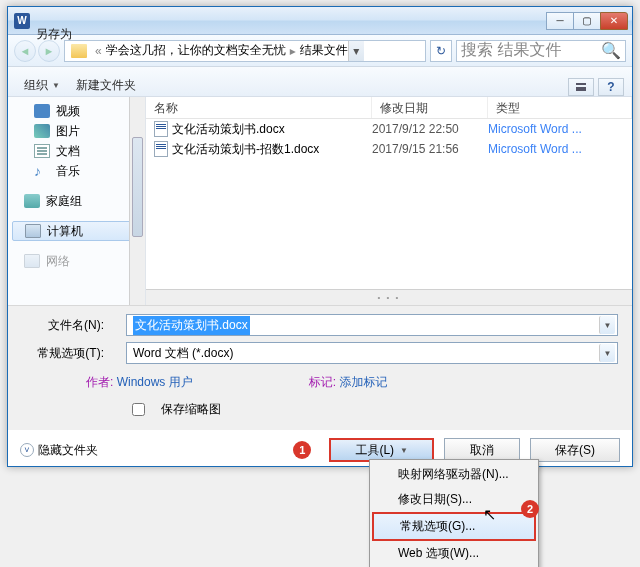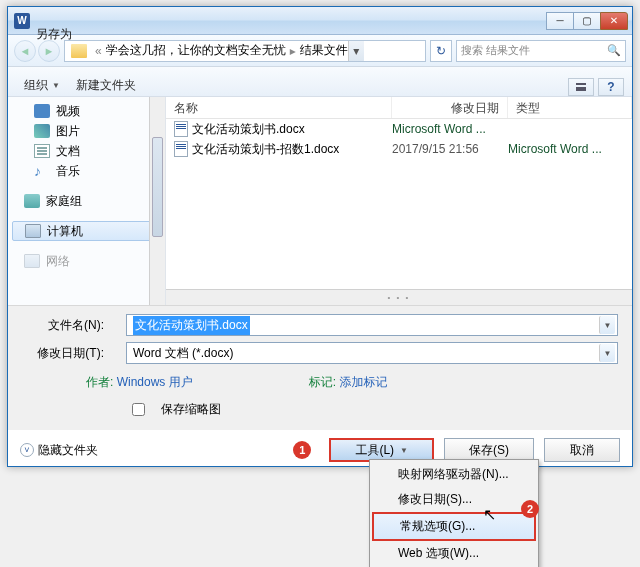--- a/index.html
+++ b/index.html
@@ -12,66 +12,66 @@
 .winbtn { width: 28px; height: 18px; border: 1px solid #8aa7c6; background: linear-gradient(#f4f9fe,#dceaf8); display: flex; align-items: center; justify-content: center; font-size: 10px; margin-left: -1px; }
 .winbtn.close { background: linear-gradient(#e47a6e,#c9412b); color: #fff; border-color: #963; border-top-right-radius: 3px; }
 .navrow { height: 32px; background: linear-gradient(#f7fbff,#e6f0fa); border-bottom: 1px solid #cfd9e4; display: flex; align-items: center; padding: 2px 6px; gap: 4px; }
 .navarrows { display: flex; gap: 2px; }
 .navarrow { width: 22px; height: 22px; border-radius: 50%; border: 1px solid #a9c2db; background: linear-gradient(#eef5fc,#d8e7f6); display: flex; align-items: center; justify-content: center; font-size: 11px; color: #4a6; opacity: .5; }
 .breadcrumb { flex: 1; height: 22px; border: 1px solid #b3c6da; background: #fff; display: flex; align-items: center; font-size: 12px; padding: 0 2px; }
 .breadcrumb .foldericon { width: 16px; height: 14px; background: linear-gradient(#fce8a8,#f3c657); border-radius: 1px; margin: 0 4px; }
 .breadcrumb .sep { padding: 0 4px; color: #888; }
 .breadcrumb .ddar { width: 16px; text-align: center; color: #555; border-left: 1px solid #ccc; height: 100%; display: flex; align-items: center; justify-content: center; background: linear-gradient(#eef3f9,#dde7f1); }
 .refresh { width: 22px; height: 22px; border: 1px solid #b3c6da; background: #fff; display: flex; align-items: center; justify-content: center; font-size: 12px; color: #2b579a; }
-.searchbox { width: 170px; height: 22px; border: 1px solid #b3c6da; background: #fff; display: flex; align-items: center; font-size: 11px; color: #888; padding: 0 4px; }
+.searchbox { width: 170px; height: 22px; border: 1px solid #b3c6da; background: #fff; display: flex; align-items: center; font-size: 16px; color: #888; padding: 0 4px; }
 .searchbox .sicon { margin-left: auto; color: #4a6ea0; }
 .toolbar { height: 30px; background: linear-gradient(#f8fbfe,#e8f0f9); border-bottom: 1px solid #d6dee8; display: flex; align-items: flex-end; font-size: 12px; padding: 0 8px; }
 .toolbar .item { padding: 2px 8px; color: #2a2a2a; display: flex; align-items: center; gap: 4px; }
 .toolbar .item .dd { font-size: 8px; color: #555; }
 .toolbar .right { margin-left: auto; display: flex; gap: 4px; align-items: center; }
 .viewbtn { width: 26px; height: 18px; border: 1px solid #c0ccd8; background: linear-gradient(#f4f9fe,#e2ecf6); display: flex; align-items: center; justify-content: center; }
 .viewbtn .bars { width: 10px; height: 8px; border-top: 2px solid #556; border-bottom: 2px solid #556; position: relative; }
 .viewbtn .bars::after { content: ""; position: absolute; top: 2px; left: 0; width: 10px; height: 2px; background: #556; }
 .body { display: flex; height: 208px; }
-.sidebar { width: 158px; border-right: 1px solid #e0e5eb; background: #fafcfe; overflow: hidden; font-size: 12px; padding: 4px 0; position: relative; }
+.sidebar { width: 138px; border-right: 1px solid #e0e5eb; background: #fafcfe; overflow: hidden; font-size: 12px; padding: 4px 0; position: relative; }
 .sidebar .node { display: flex; align-items: center; padding: 2px 0 2px 26px; gap: 6px; height: 20px; }
 .sidebar .node.l1 { padding-left: 16px; font-weight: 400; }
 .sidebar .node.sel { background: linear-gradient(#eaf3fd,#d6e8fb); border: 1px solid #a9c9eb; border-radius: 2px; margin: 0 4px; padding-left: 12px; }
 .sidebar .ic { width: 16px; height: 14px; display: inline-block; }
 .ic-video { background: #4a87c7; border-radius: 2px; }
 .ic-pic { background: linear-gradient(45deg,#7cb,#48a); border-radius: 2px; }
 .ic-doc { background: #fff; border: 1px solid #8aa; position: relative; }
 .ic-doc::after { content: ""; position: absolute; top: 2px; left: 2px; right: 2px; height: 2px; background: #8aa; box-shadow: 0 3px 0 #8aa, 0 6px 0 #8aa; }
 .ic-music { color: #4a87c7; font-size: 14px; line-height: 14px; }
 .ic-home { background: linear-gradient(#8cc,#5aa); border-radius: 2px; }
 .ic-computer { background: linear-gradient(#d8e6f3,#b0c8e0); border: 1px solid #89a; border-radius: 1px; }
 .sbscroll { position: absolute; right: 0; top: 0; width: 16px; height: 100%; background: #efefef; border-left: 1px solid #d0d0d0; }
 .sbscroll .th { position: absolute; left: 2px; right: 2px; top: 40px; height: 100px; background: linear-gradient(#dde7f1,#c8d6e4); border: 1px solid #aab; border-radius: 2px; }
 .filearea { flex: 1; background: #fff; position: relative; display: flex; flex-direction: column; }
 .colhdr { height: 22px; border-bottom: 1px solid #e5e5e5; display: flex; font-size: 12px; color: #444; }
 .colhdr div { padding: 3px 8px; border-right: 1px solid #eee; }
 .colhdr .c1 { width: 226px; }
-.colhdr .c2 { width: 116px; text-align: right; }
+.colhdr .c2 { width: 116px; }
 .colhdr .c3 { flex: 1; }
 .filerow { display: flex; font-size: 12px; height: 20px; align-items: center; }
 .filerow .c1 { width: 226px; padding-left: 8px; display: flex; align-items: center; gap: 4px; }
 .filerow .c2 { width: 116px; color: #555; }
-.filerow .c3 { flex: 1; color: #14532d; white-space: nowrap; overflow: hidden; }
+.filerow .c3 { flex: 1; color: #3b82f6; white-space: nowrap; overflow: hidden; }
 .docicon { width: 14px; height: 16px; background: #fff; border: 1px solid #9ab; position: relative; }
 .docicon::before { content: ""; position: absolute; left: 1px; right: 1px; top: 2px; height: 1px; background: #2b579a; box-shadow: 0 2px 0 #2b579a, 0 4px 0 #2b579a; }
 .fhscroll { margin-top: auto; height: 16px; background: #efefef; border-top: 1px solid #d0d0d0; display: flex; align-items: center; justify-content: center; }
 .fhscroll .grip { color: #999; font-size: 8px; letter-spacing: 2px; }
 .formarea { padding: 8px 14px 6px; font-size: 12px; background: #f0f0f0; border-top: 1px solid #d8d8d8; }
 .formrow { display: flex; align-items: center; margin-bottom: 6px; }
 .formrow label { width: 104px; text-align: right; padding-right: 22px; }
 .combo { flex: 1; height: 22px; border: 1px solid #8ca5bf; background: #fff; display: flex; align-items: center; padding: 0 2px 0 6px; position: relative; }
 .combo .ddbtn { width: 16px; height: 18px; margin-left: auto; border-left: 1px solid #ccc; background: linear-gradient(#f4f9fe,#dceaf8); display: flex; align-items: center; justify-content: center; font-size: 8px; color: #555; border-radius: 2px; }
 .selectedtext { background: #3399ff; color: #fff; padding: 1px 2px; }
 .metarow { display: flex; padding: 4px 0 4px 64px; gap: 40px; font-size: 12px; }
-.metarow .mlabel { color: #15803d; }
+.metarow .mlabel { color: #a21caf; }
 .metarow .mval { color: #2360b8; }
 .chkrow { padding: 6px 0 6px 110px; display: flex; align-items: center; gap: 16px; font-size: 12px; }
 .chkrow input { width: 13px; height: 13px; }
 .btnrow { display: flex; align-items: center; padding: 8px 12px; font-size: 12px; }
 .hidefiles { display: flex; align-items: center; gap: 4px; }
 .hidefiles .exp { width: 14px; height: 14px; border: 1px solid #9ab; border-radius: 7px; background: #fff; display: flex; align-items: center; justify-content: center; font-size: 9px; color: #2b579a; }
 .btnrow .spacer { flex: 1; }
 .badge { width: 18px; height: 18px; border-radius: 9px; background: #d9372b; color: #fff; font-size: 11px; font-weight: bold; display: inline-flex; align-items: center; justify-content: center; margin-right: 8px; }
 .btn { height: 24px; min-width: 76px; border: 1px solid #9ab; background: linear-gradient(#fdfdfd,#e7e7e7); font-size: 12px; padding: 0 24px; margin-left: 10px; display: inline-flex; align-items: center; justify-content: center; }
 .btn.tool { border: 2px solid #d9372b; background: linear-gradient(#e6f0fb,#cfe2f6,#b9d5f0); min-width: 88px; }
@@ -172,20 +172,21 @@
       <div class="colhdr">
         <div class="c1">名称</div>
         <div class="c2">修改日期</div>
         <div class="c3">类型</div>
       </div>
       <div class="filerow">
         <div class="c1">
             <span class="docicon"></span>
             <span>文化活动策划书.docx</span>
           </div>
+        <div class="c2">2017/9/12 22:50</div>
         <div class="c3">Microsoft Word ...</div>
       </div>
       <div class="filerow">
         <div class="c1">
             <span class="docicon"></span>
             <span>文化活动策划书-招数1.docx</span>
           </div>
         <div class="c2">2017/9/15 21:56</div>
         <div class="c3">Microsoft Word ...</div>
       </div>
@@ -197,21 +198,21 @@
 
   <div class="formarea">
     <div class="formrow">
       <label>文件名(N):</label>
       <div class="combo">
         <span class="selectedtext">文化活动策划书.docx</span>
         <span class="ddbtn">▼</span>
       </div>
     </div>
     <div class="formrow">
-      <label>修改日期(T):</label>
+      <label>常规选项(T):</label>
       <div class="combo">
         <span>Word 文档 (*.docx)</span>
         <span class="ddbtn">▼</span>
       </div>
     </div>
     <div class="metarow">
       <div><span class="mlabel">作者:</span> <span class="mval">Windows 用户</span></div>
       <div style="margin-left:76px"><span class="mlabel">标记:</span> <span class="mval">添加标记</span></div>
     </div>
     <div class="chkrow">
@@ -224,22 +225,22 @@
     <div class="hidefiles">
       <span class="exp">˅</span>
       <span>隐藏文件夹</span>
     </div>
     <div class="spacer"></div>
     <span class="badge">1</span>
     <div class="btn tool">
         <span>工具(L)</span>
         <span class="dd">▼</span>
       </div>
+    <div class="btn">取消</div>
     <div class="btn">保存(S)</div>
-    <div class="btn">取消</div>
   </div>
 </div>
 
 <div class="menu">
   <div class="mi">映射网络驱动器(N)...</div>
   <div class="mi">修改日期(S)...</div>
   <div class="mi hl">常规选项(G)...</div>
   <div class="mi">Web 选项(W)...</div>
   <div class="mi">压缩图片(P)...</div>
 </div>

